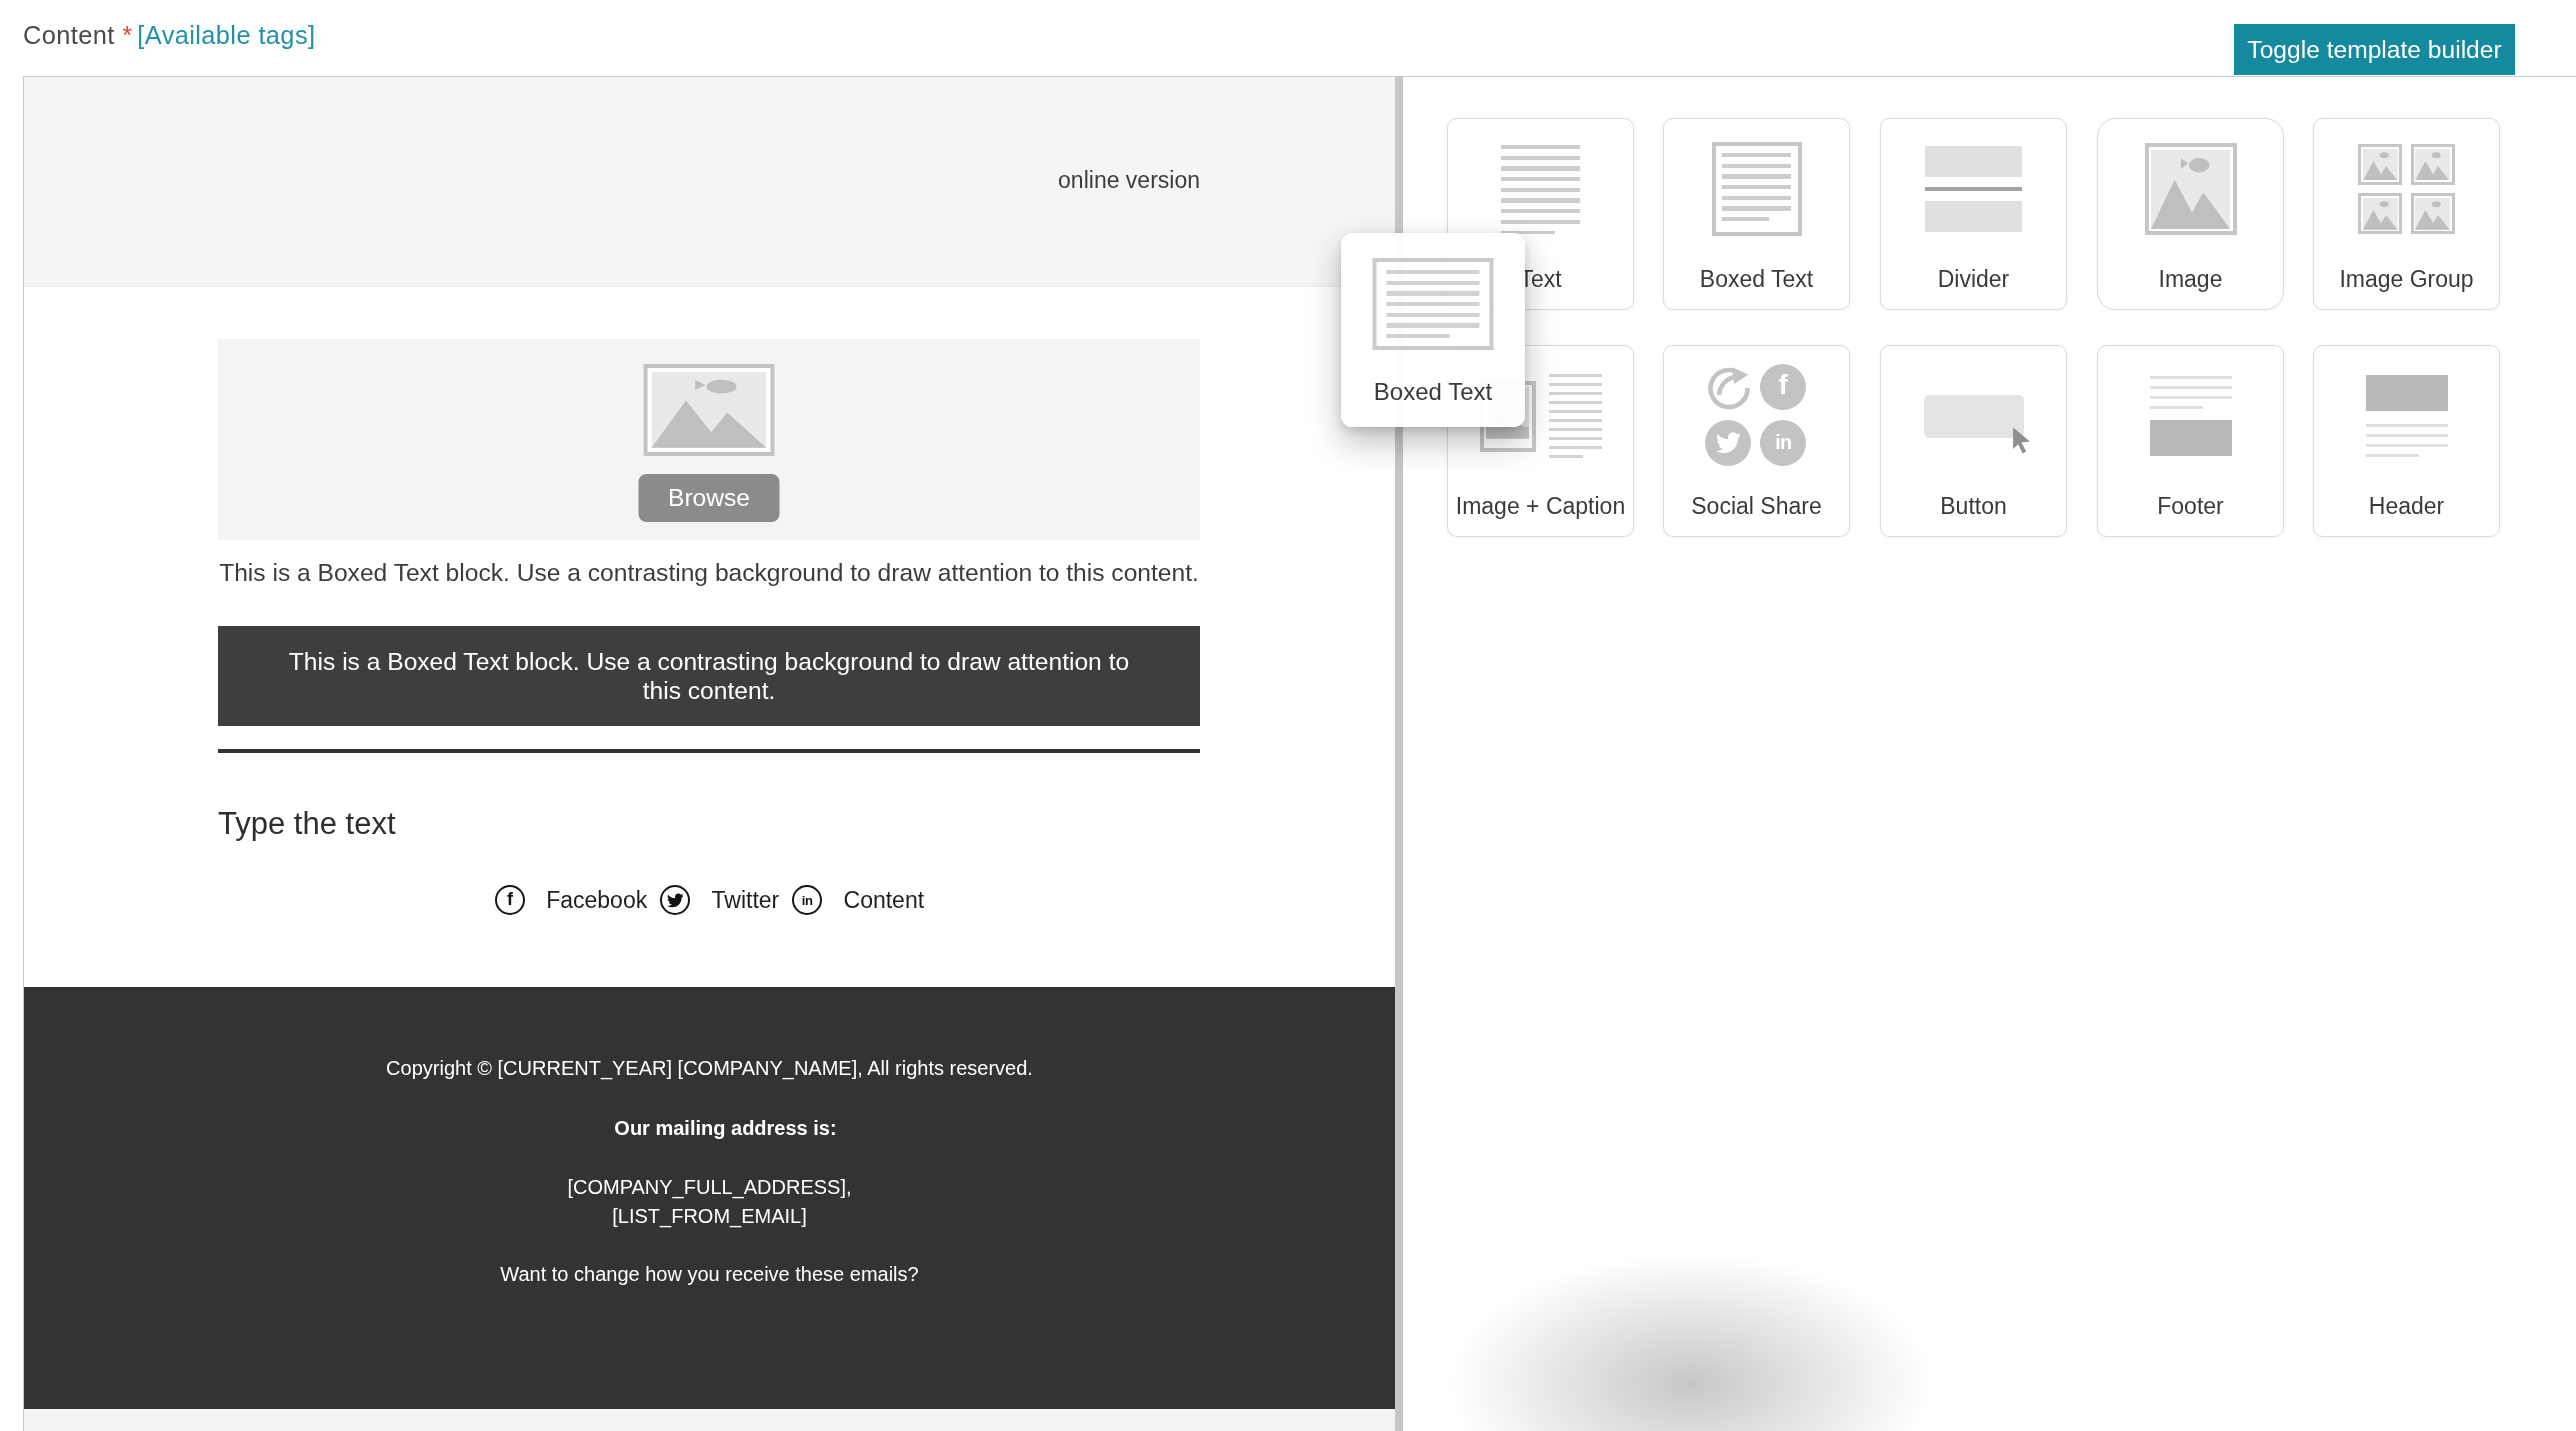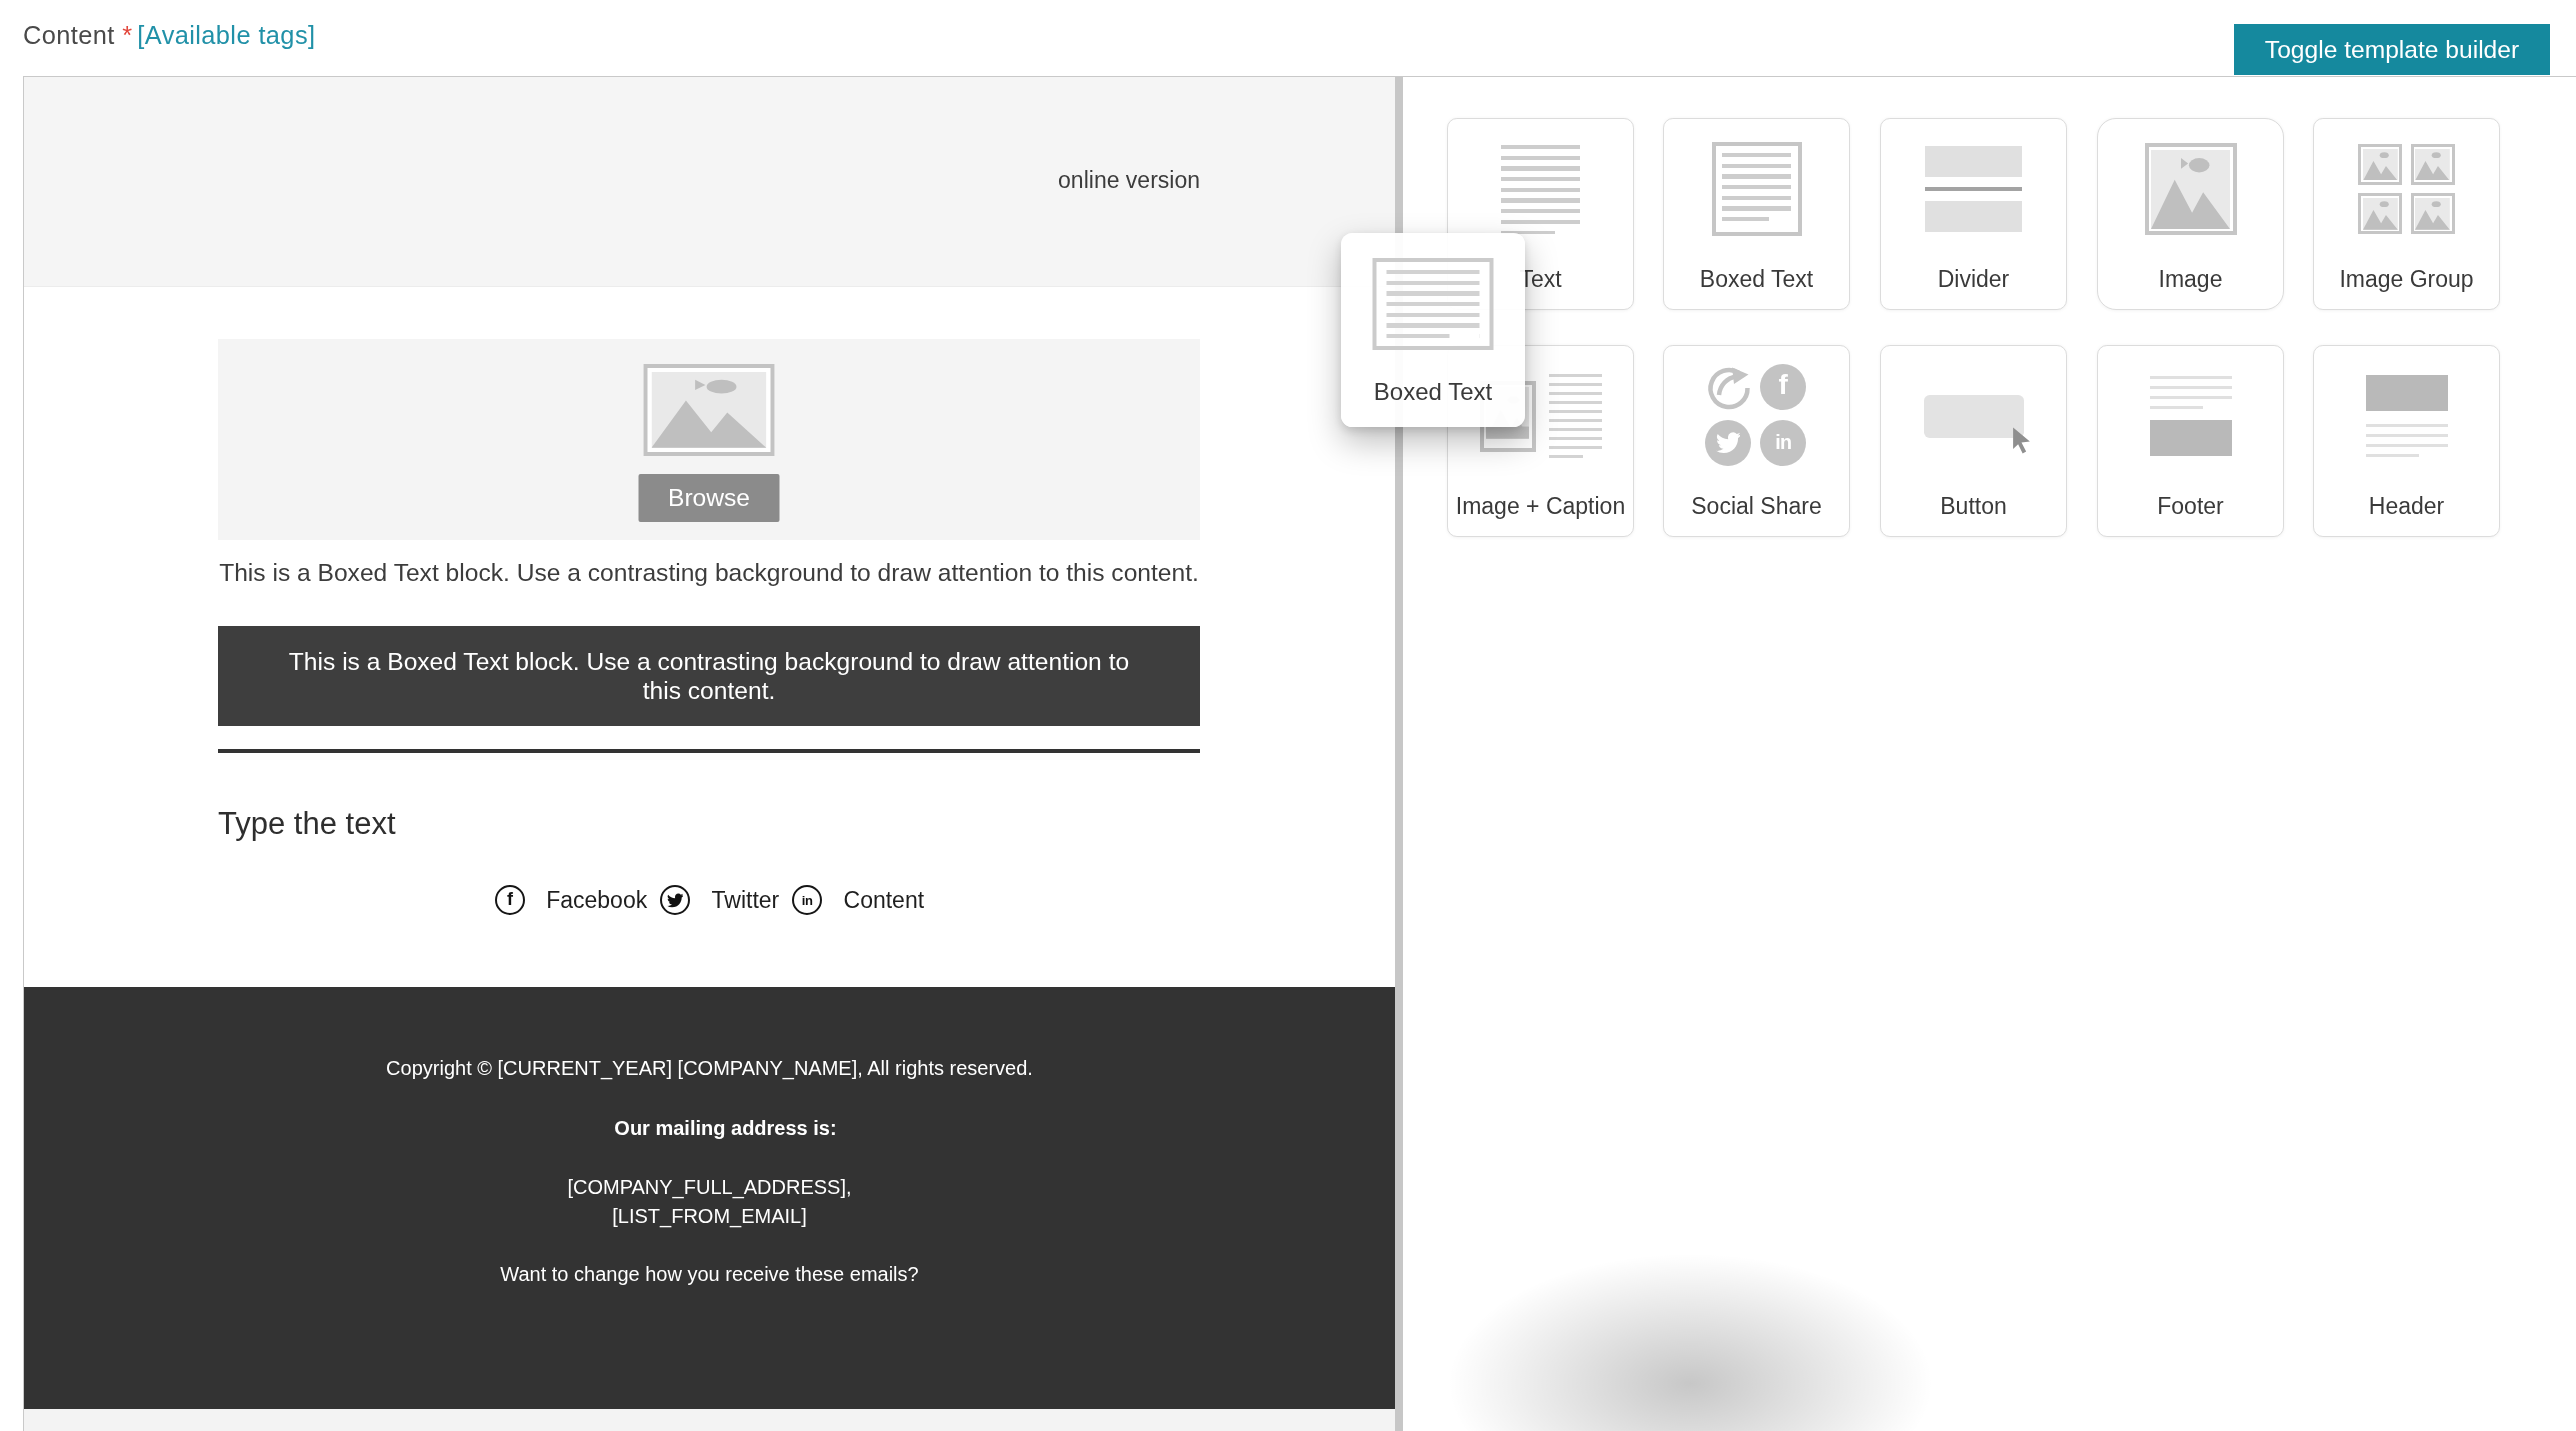--- a/index.html
+++ b/index.html
@@ -4,38 +4,38 @@
 <style>
   * { margin:0; padding:0; box-sizing:border-box; }
   html,body { width:2576px; height:1432px; }
   body { font-family:"Liberation Sans", sans-serif; background:#fff; }
   .page { position:relative; width:2576px; height:1432px; background:#fff; overflow:hidden; }
 
   
   .field-label { position:absolute; left:23px; top:21.3px; font-size:25.4px; color:#4a4a4a; letter-spacing:0.4px; }
   .req { color:#e2453a; margin:0 4.9px 0 7.4px; }
   .tags-link { color:#2191a8; text-decoration:none; cursor:pointer; }
-  .toggle-btn { position:absolute; left:2234px; top:24px; width:316px; height:51px; background:#15899e;
+  .toggle-btn { position:absolute; left:2234px; top:24px; width:281px; height:51px; background:#15899e;
                 color:#fff; font-size:24.6px; border:none; font-family:inherit; cursor:pointer; }
 
   
   .workspace { position:absolute; left:23px; top:76px; width:2553px; height:1356px;
                border-top:1.6px solid #c9c9c9; border-left:1.6px solid #c9c9c9; background:#14532d; }
 
   
   .preview-panel { position:absolute; left:0; top:0; width:1371px; height:1356px; background:#fff; }
   .preheader { position:absolute; left:0; top:0; width:100%; height:210px; background:#f5f5f5; border-bottom:0.8px solid #ececec; }
   .online-version { position:absolute; top:90px; right:195px; font-size:23px; color:#3c3c3c; cursor:pointer; }
 
   .upload-block { position:absolute; left:194px; top:262px; width:982px; height:201px; background:#f4f4f4; }
   .img-ph { position:absolute; left:50%; transform:translateX(-50%); top:24.6px; width:131px; height:92px;
             border:4.9px solid #c3c3c3; background:#fff; padding:4.1px; }
   .img-ph svg { display:block; width:100%; height:100%; }
   .browse-btn { position:absolute; left:50%; transform:translateX(-50%); top:135px; width:141px; height:48px;
-                background:#8b8b8b; color:#fff; font-size:24.6px; border:none; border-radius:2px; font-family:inherit; cursor:pointer; }
+                background:#8b8b8b; color:#fff; font-size:24.6px; border:none; border-radius:8px; font-family:inherit; cursor:pointer; }
 
   .boxed-plain { position:absolute; left:194px; top:481px; width:982px; text-align:center;
                  font-size:24.6px; line-height:29px; color:#3c3c3c; cursor:pointer; }
   .boxed-dark  { position:absolute; left:194px; top:549px; width:982px; height:100px; background:#3e3e3e;
                  color:#fff; display:flex; align-items:center; justify-content:center;
                  font-size:24.6px; line-height:29px; text-align:center; cursor:pointer; }
   .boxed-dark span { display:block; width:870px; }
   .email-divider { position:absolute; left:194px; top:672px; width:982px; height:4.1px; background:#333; cursor:pointer; }
   .type-text { position:absolute; left:194px; top:729px; width:982px; text-align:left; font-size:31px; color:#2e2e2e; cursor:pointer; }
 

